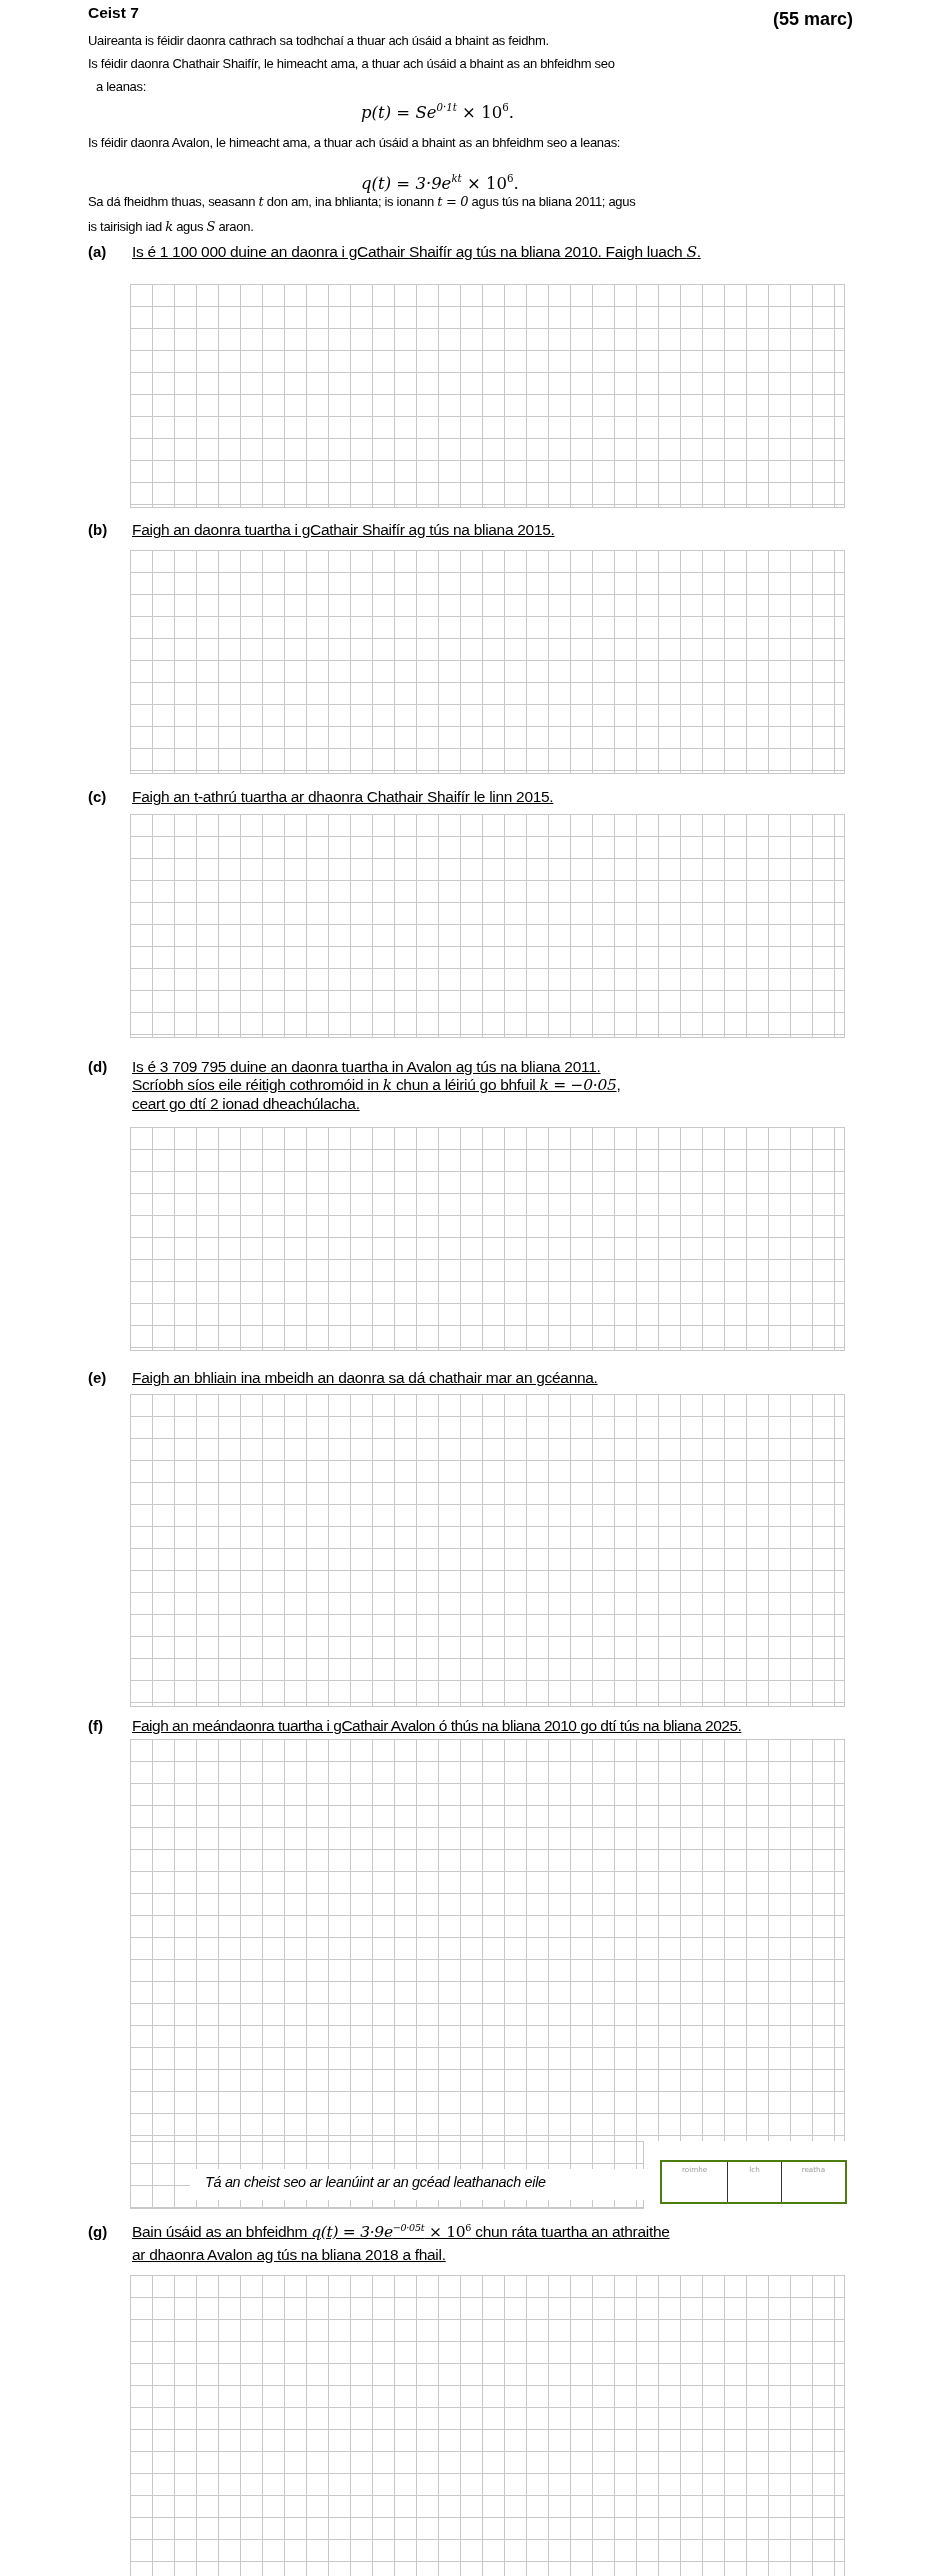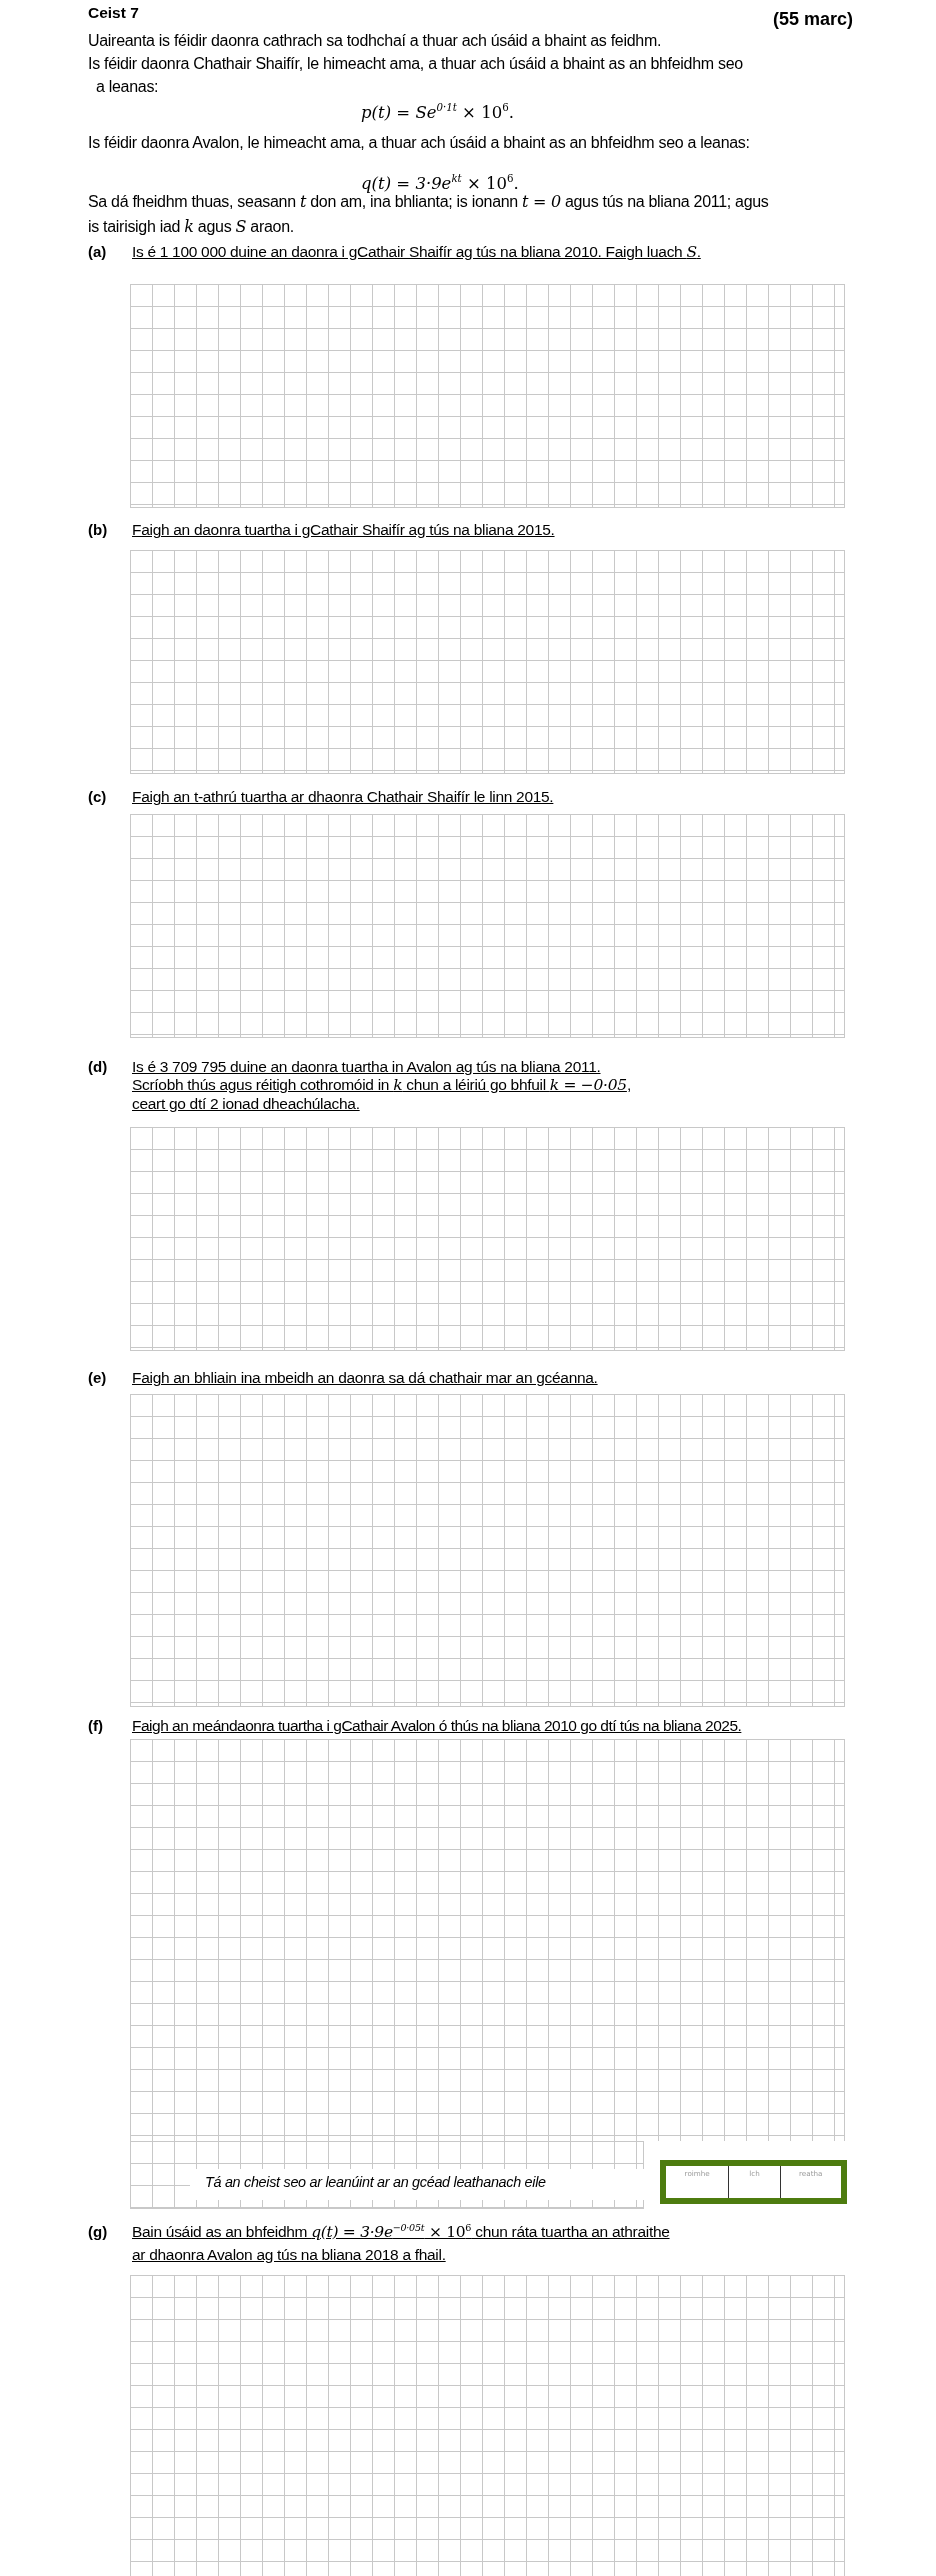--- a/index.html
+++ b/index.html
@@ -1,39 +1,39 @@
 <!DOCTYPE html>
 <html style="font-size:8.2px"><head>
 <meta charset="utf-8">
 <style>
   html, body { margin:0; padding:0; background:#ffffff; }
   body { width:937px; height:2960px; position:relative; overflow:hidden;
          font-family:"Liberation Sans", sans-serif; color:#000; }
   .abs { position:absolute; white-space:nowrap; }
-  .txt { font-size:16px; line-height:18.5px; letter-spacing:-0.3px; }
+  .txt { font-size:13px; line-height:18.5px; letter-spacing:-0.3px; }
   .bold { font-weight:bold; }
   .label { position:absolute; left:88px; font-size:15px; font-weight:bold; line-height:18.5px; }
   .part { position:absolute; left:132px; font-size:15.5px; line-height:18.5px; letter-spacing:-0.3px; white-space:nowrap;text-decoration:underline; }
   .math { font-family:"DejaVu Serif", serif; font-style:italic; }
   .mathup { font-family:"DejaVu Serif", serif; font-style:normal; }
   .formula { position:absolute; font-size:16.5px; line-height:20.6px; white-space:nowrap; font-family:"DejaVu Serif", serif; }
   sup { font-size:62%; vertical-align:0.65em; line-height:0; }
   .grid {
     position:absolute; left:130px;
     border-right:1px solid #c8c8c8; border-bottom:1px solid #c8c8c8;
     background-image:
       linear-gradient(to right, #c8c8c8 1px, transparent 1px),
       linear-gradient(to bottom, #c8c8c8 1px, transparent 1px);
     background-size:22px 22px;
     box-sizing:content-box;
   }
   .cont-overlay { position:absolute; background:#fff; }
   .cont-text { position:absolute; font-style:italic; font-size:14.4px; letter-spacing:-0.3px; white-space:nowrap; }
   .pagebox { position:absolute; left:660px; top:2160px; width:187px; height:44px;
-             border:6px solid #4d7c0f; display:flex; box-sizing:border-box; }
+             border:2px solid #4d7c0f; display:flex; box-sizing:border-box; }
   .pagebox .cell { border-right:1px solid #333; height:100%; text-align:center;
                    font-family:"DejaVu Sans", sans-serif; font-size:7.2px; color:#9a9a9a; padding-top:3.1px; box-sizing:border-box; }
   .pagebox .cell:last-child { border-right:none; }
 </style>
 </head>
 <body>
 
 <div class="abs bold" style="left:88px; top:3.1px; font-size:15.5px; line-height:19.6px;">Ceist 7</div>
 <div class="abs bold" style="left:773px; top:10px; font-size:18px; line-height:19.6px;">(55 marc)</div>
 
@@ -68,21 +68,21 @@
 <div class="part" style="top:521px;">Faigh an daonra tuartha i gCathair Shaifír ag tús na bliana 2015.</div>
 <div class="grid" style="top:550px; width:714px; height:223px;"></div>
 
 <div class="label" style="top:788px;">(c)</div>
 <div class="part" style="top:788px;">Faigh an t-athrú tuartha ar dhaonra Chathair Shaifír le linn 2015.</div>
 <div class="grid" style="top:814px; width:714px; height:223px;"></div>
 
 <div class="label" style="top:1058px;">(d)</div>
 <div class="part" style="top:1058px;">Is é 3 709 795 duine an daonra tuartha in Avalon ag tús na bliana 2011.</div>
 <div class="part" style="top:1076px;">
-  <span>Scríobh thús agus réitigh cothromóid in </span><span class="math">k</span><span> chun a léiriú go bhfuil </span><span class="math">k = −0·05</span><span>,</span>
+  <span>Scríobh síos eile réitigh cothromóid in </span><span class="math">k</span><span> chun a léiriú go bhfuil </span><span class="math">k = −0·05</span><span>,</span>
 </div>
 <div class="part" style="top:1095px;">ceart go dtí 2 ionad dheachúlacha.</div>
 <div class="grid" style="top:1127px; width:714px; height:223px;"></div>
 
 <div class="label" style="top:1369px;">(e)</div>
 <div class="part" style="top:1369px;">Faigh an bhliain ina mbeidh an daonra sa dá chathair mar an gcéanna.</div>
 <div class="grid" style="top:1394px; width:714px; height:312px;"></div>
 
 <div class="label" style="top:1717px;">(f)</div>
 <div class="part" style="top:1717px; letter-spacing:-0.5px;">Faigh an meándaonra tuartha i gCathair Avalon ó thús na bliana 2010 go dtí tús na bliana 2025.</div>

